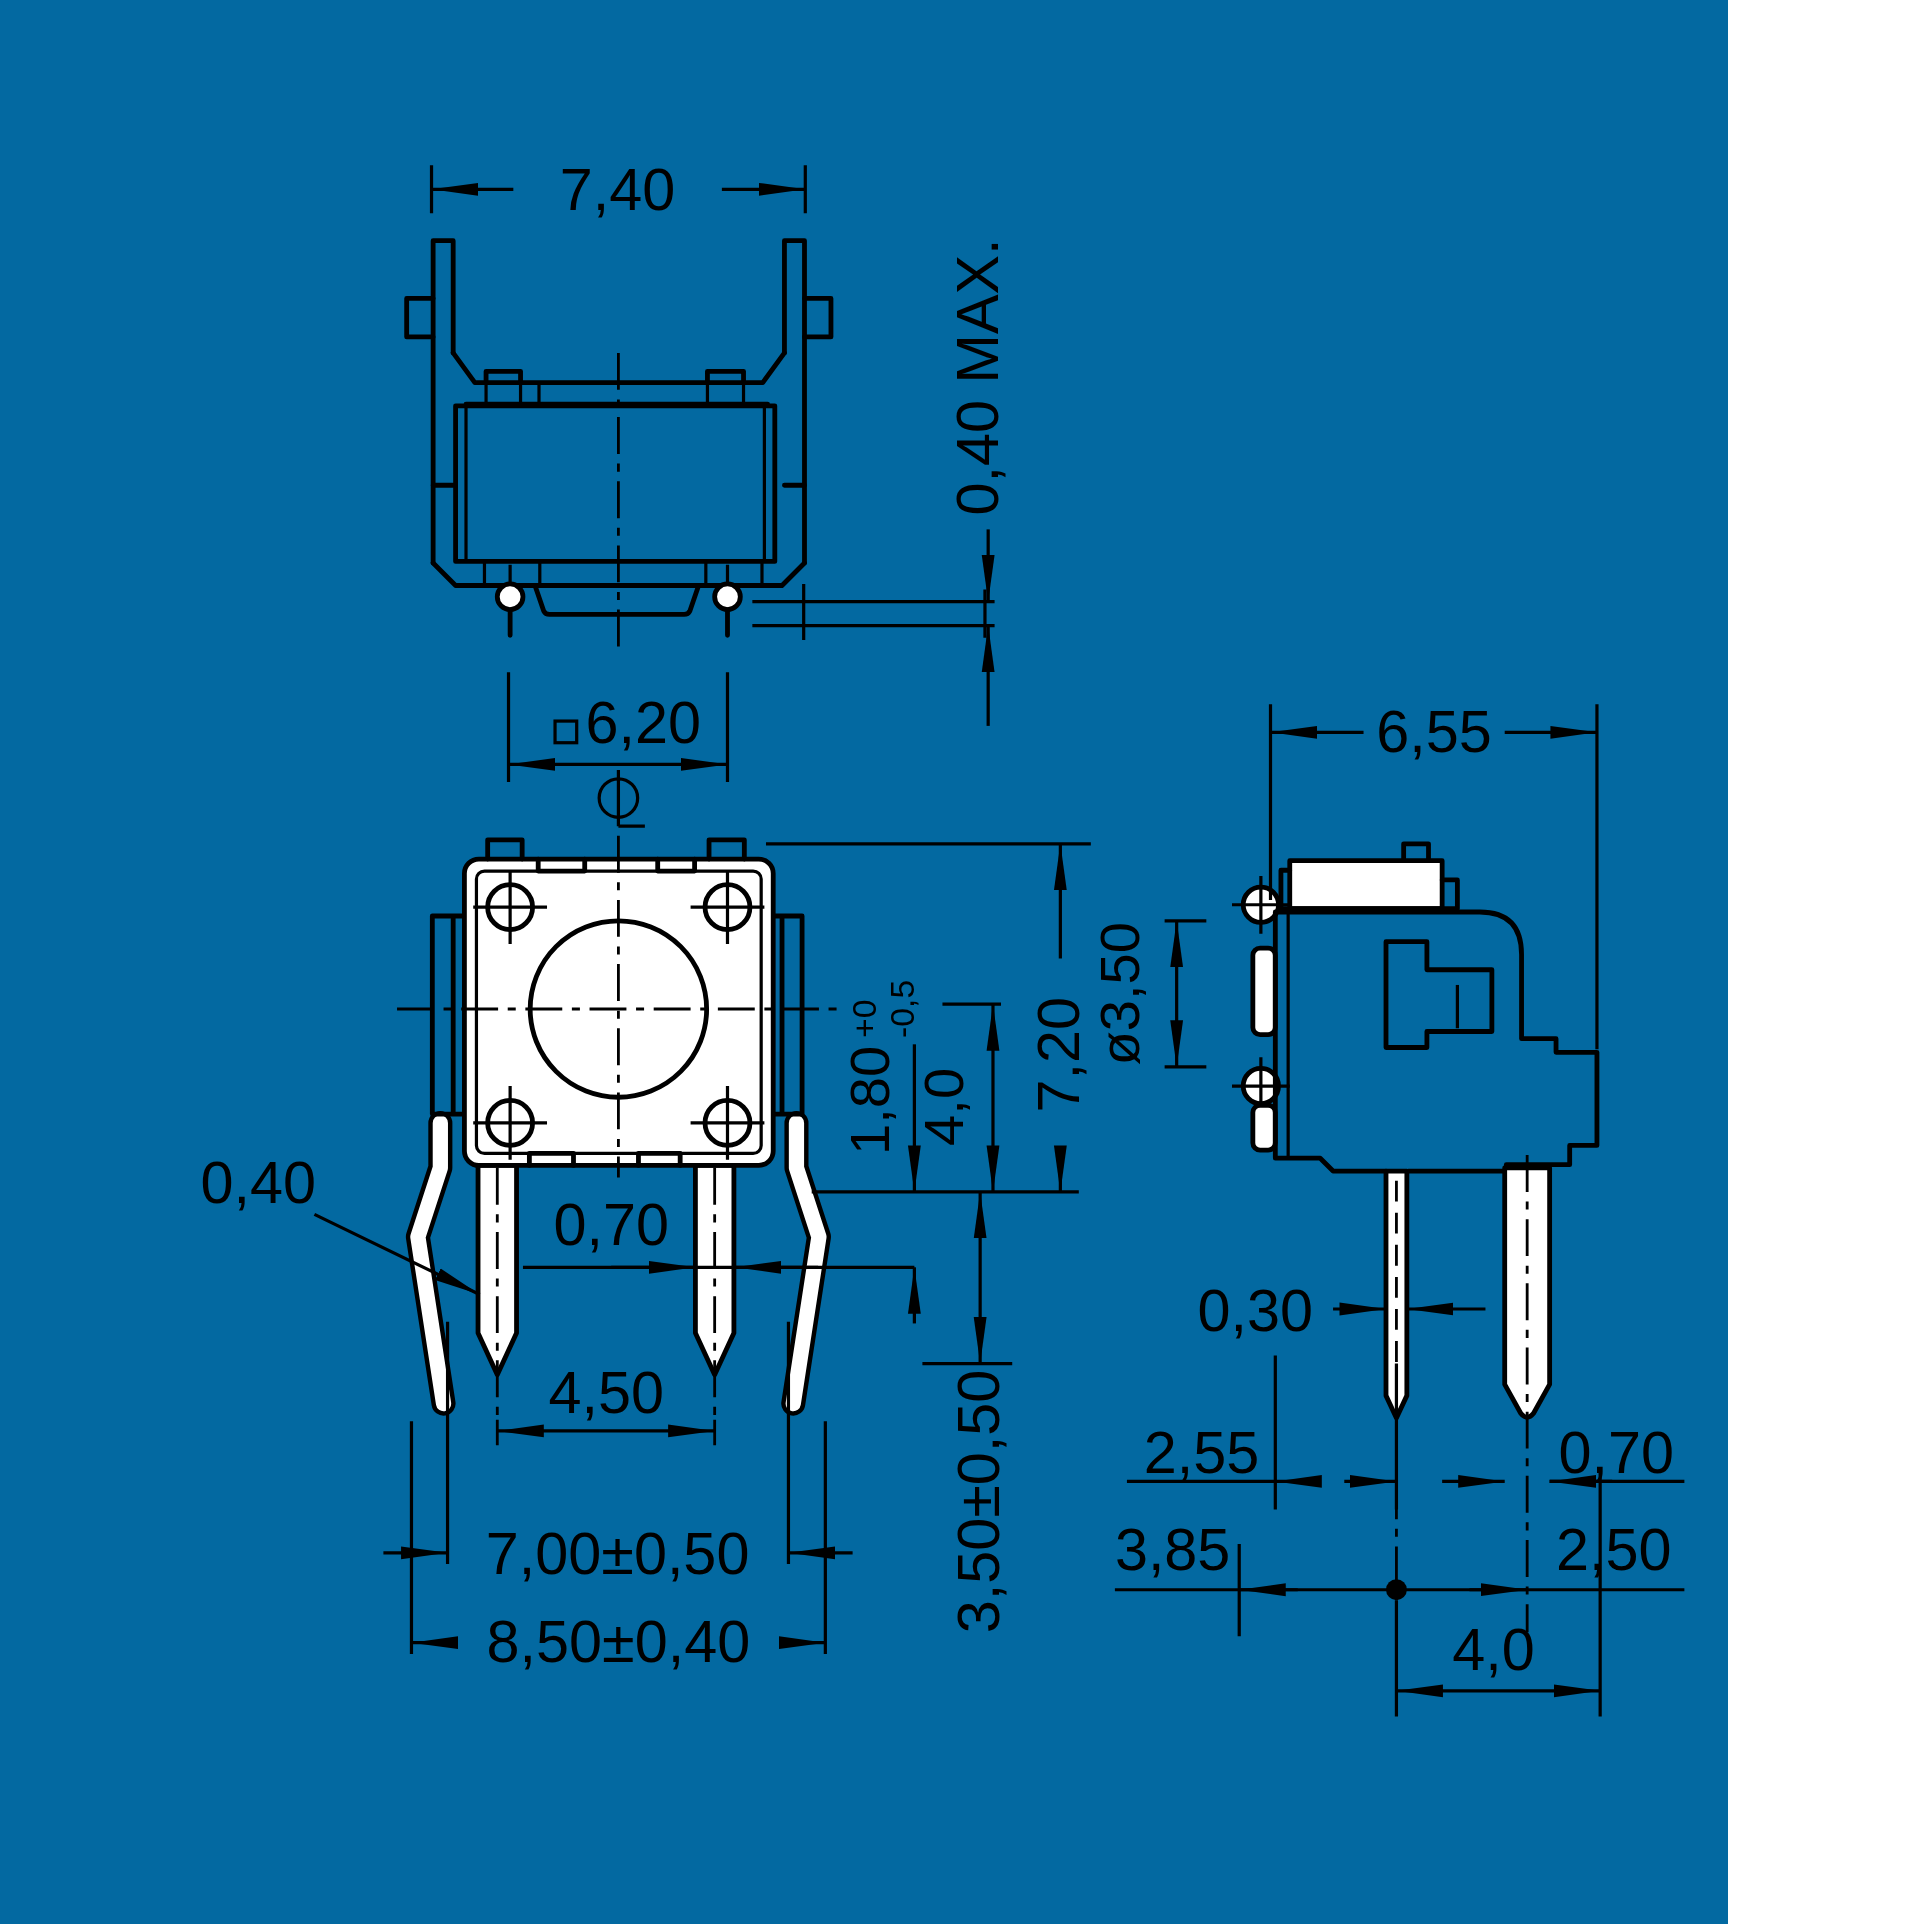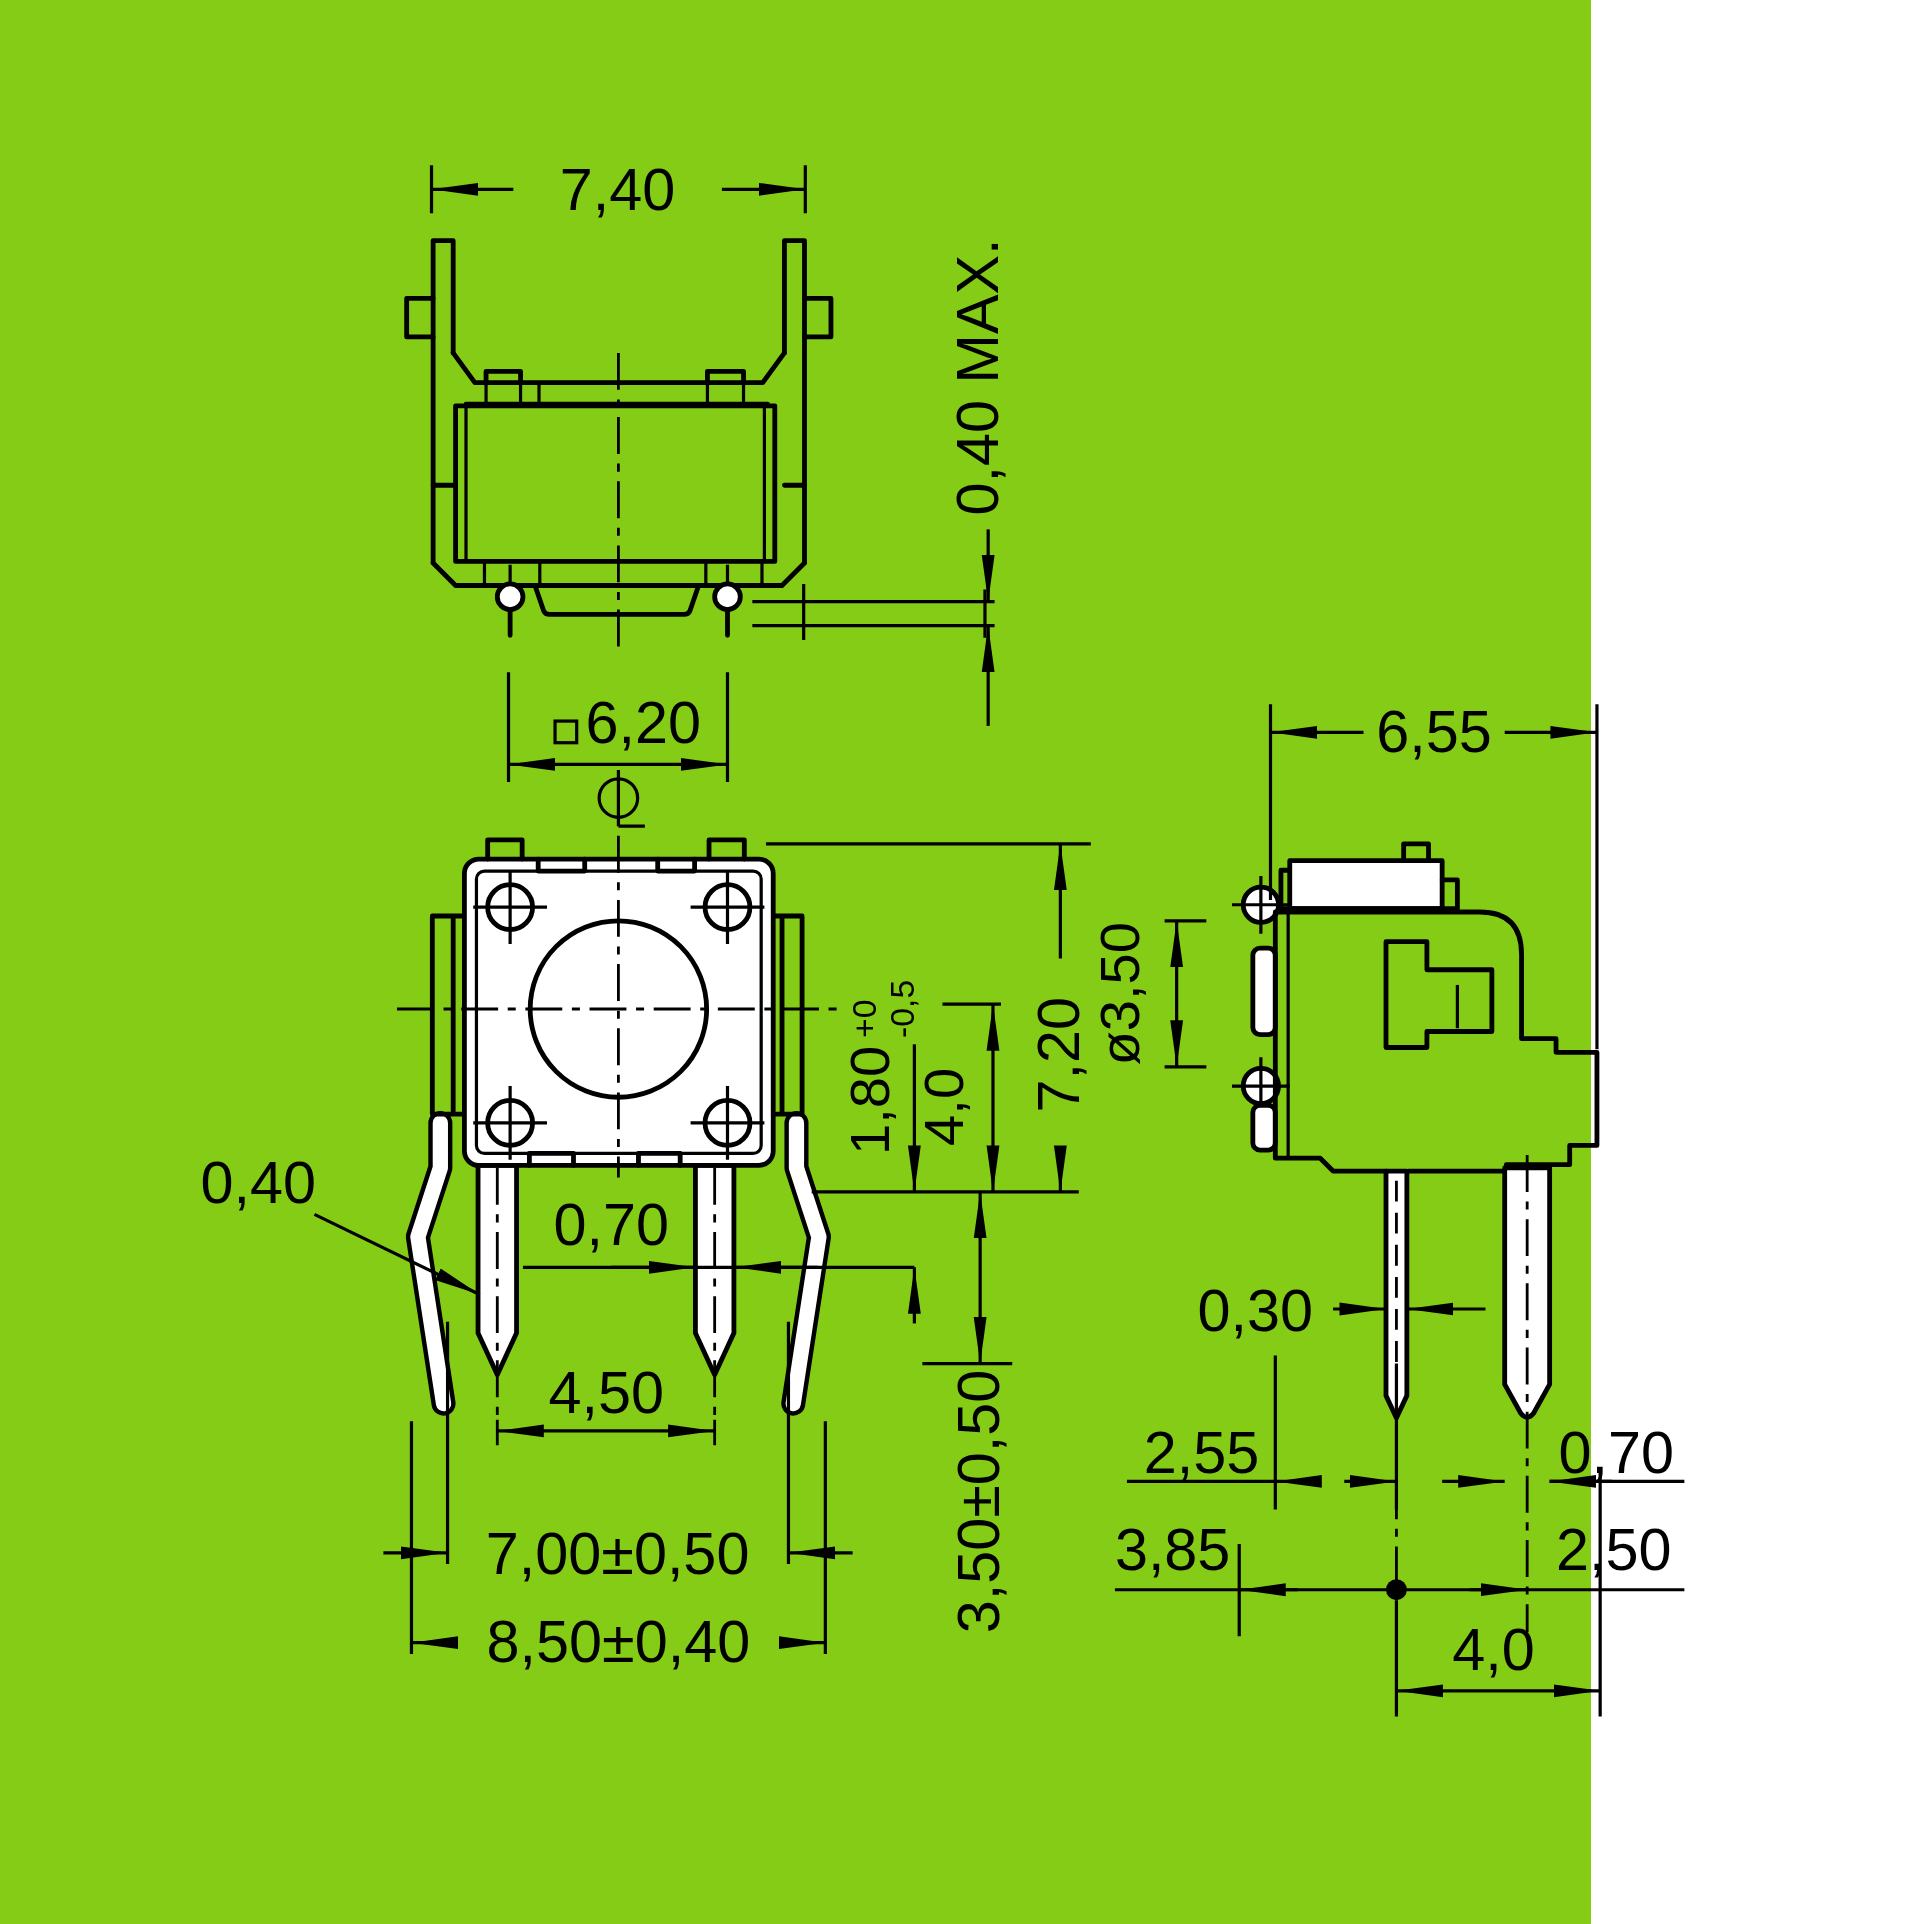--- a/index.html
+++ b/index.html
@@ -1,16 +1,16 @@
 <!DOCTYPE html>
 <html style="font-size:13px"><head>
 <meta charset="utf-8">
 <style>
   html,body{margin:0;padding:0;background:#ffffff;}
-  #stage{width:1591px;height:1925px;position:relative;background:#84cc16;}
+  #stage{width:1728px;height:1925px;position:relative;background:#0369a1;}
   svg{position:absolute;left:0;top:0;}
   text{font-family:"Liberation Sans","DejaVu Sans",sans-serif;fill:#000;}
   .dimtxt{font-size:74px;}
   .dimtxt-sm{font-size:70px;}
   .tol{font-size:42px;}
   .obj{stroke:#000;stroke-width:6;fill:none;stroke-linecap:round;stroke-linejoin:round;}
   .objf{stroke:#000;stroke-width:6;fill:#fff;stroke-linejoin:round;}
   .thin{stroke:#000;stroke-width:4;fill:none;}
   .cl{stroke:#000;stroke-width:3.5;fill:none;stroke-dasharray:46 12 10 12;}
   .dash{stroke:#000;stroke-width:3.5;fill:none;stroke-dasharray:26 14;}

